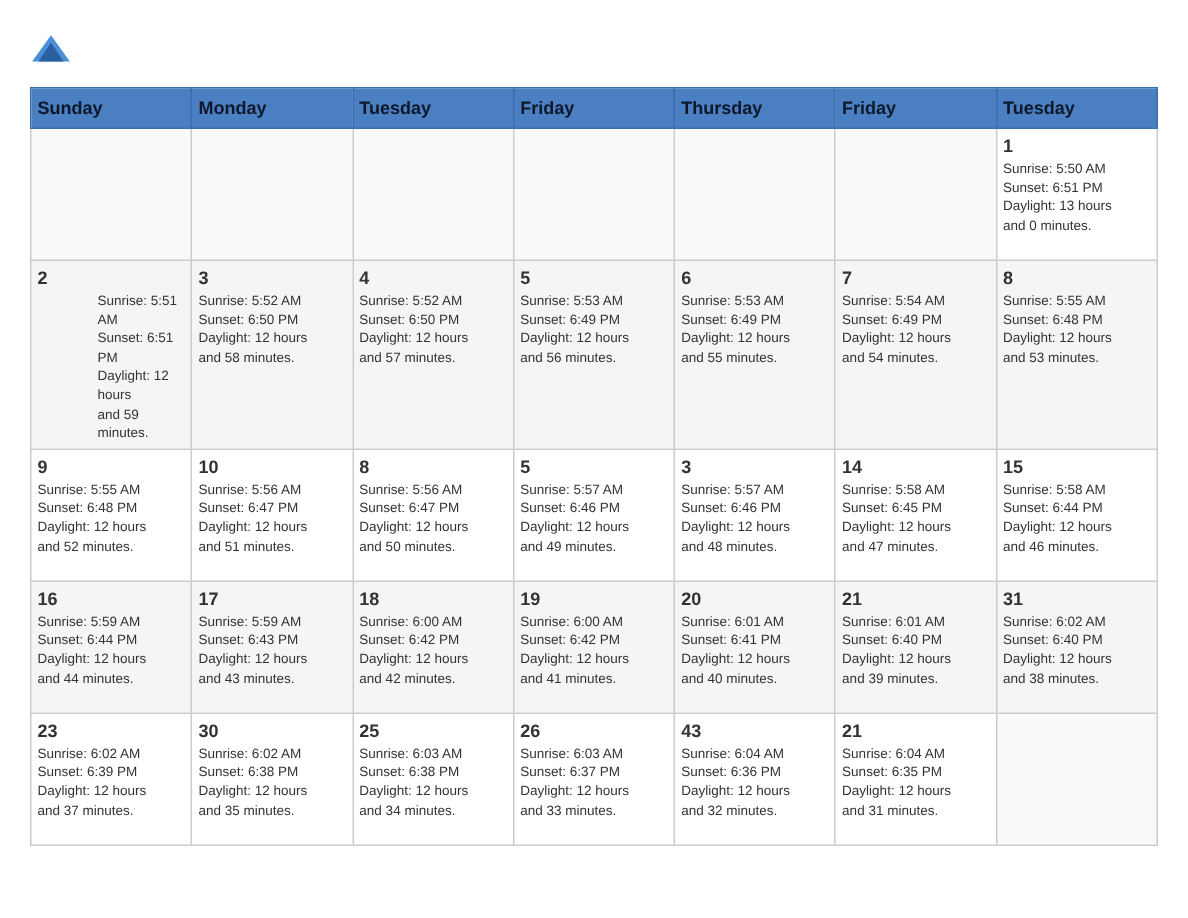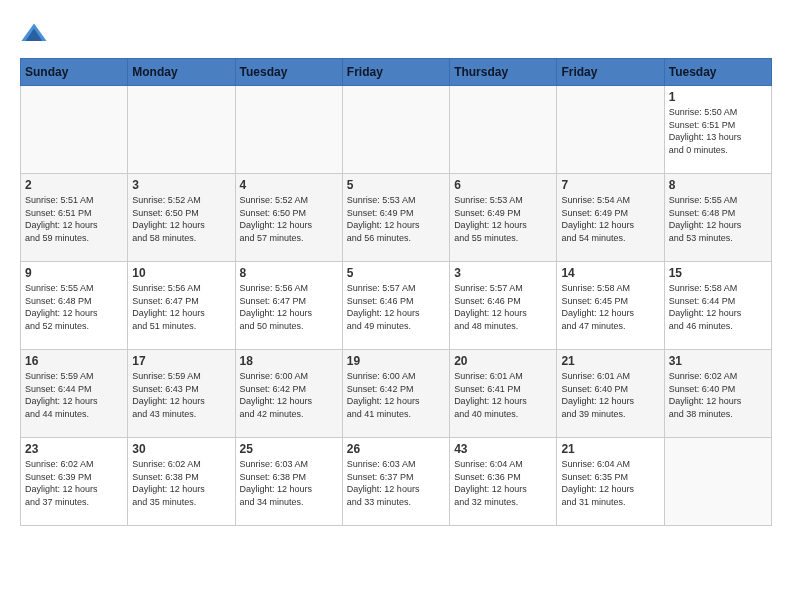--- a/index.html
+++ b/index.html
@@ -133,21 +133,21 @@
           <span class="day-number">1</span>
           <div class="day-info" style="white-space: pre-line;">Sunrise: 5:50 AM
 Sunset: 6:51 PM
 Daylight: 13 hours
 and 0 minutes.</div>
         </td>
       </tr>
       <tr>
         <td>
           <span class="day-number">2</span>
-          <div class="day-info" style="white-space: pre-line;">Sunrise: 5:51 AM
+          <div class="day-info" style="white-space: pre-line; margin-left: 40px;">Sunrise: 5:51 AM
 Sunset: 6:51 PM
 Daylight: 12 hours
 and 59 minutes.</div>
         </td>
         <td>
           <span class="day-number">3</span>
           <div class="day-info" style="white-space: pre-line;">Sunrise: 5:52 AM
 Sunset: 6:50 PM
 Daylight: 12 hours
 and 58 minutes.</div>

